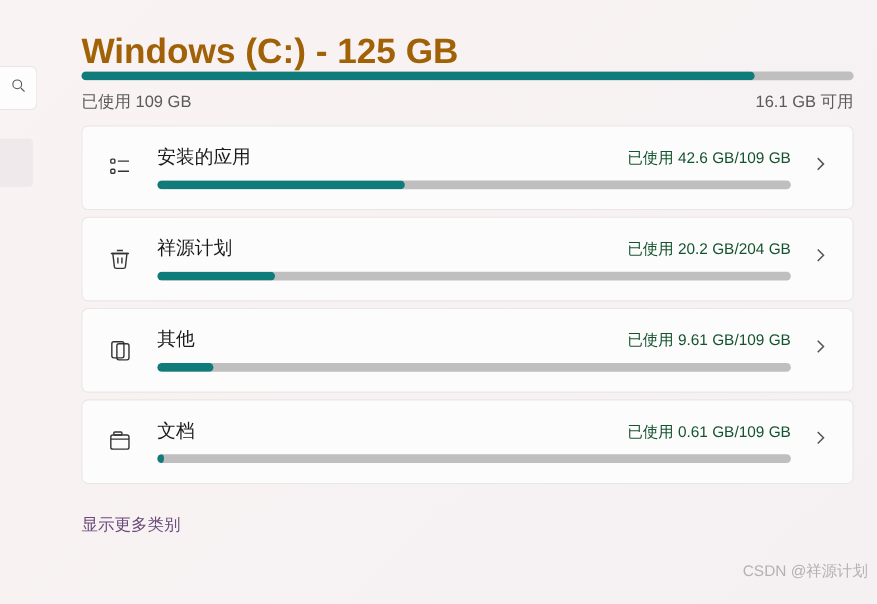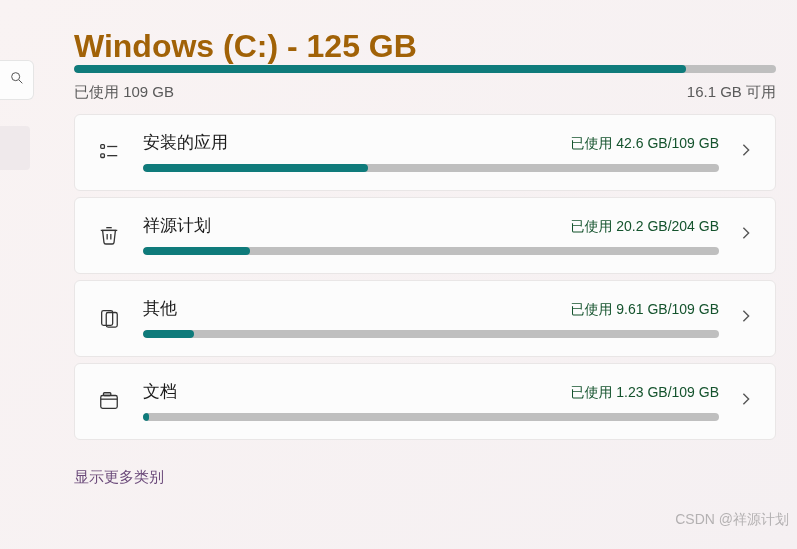--- a/index.html
+++ b/index.html
@@ -225,21 +225,21 @@
       <span class="card-icon">
         <svg viewBox="0 0 24 24">
             <rect x="3" y="6" width="18" height="14" rx="2"></rect>
             <path d="M3 10h18"></path>
             <rect x="6" y="3" width="8" height="3" rx="1"></rect>
           </svg>
       </span>
       <div class="card-body">
         <div class="card-head">
           <span class="card-title">文档</span>
-          <span class="card-usage">已使用 1.23 GB/109 GB</span>
+          <span class="card-usage">已使用 0.61 GB/109 GB</span>
         </div>
         <div class="card-bar">
           <div class="card-bar-fill" style="width:1.1%"></div>
         </div>
       </div>
       <span class="chevron">
         <svg viewBox="0 0 10 16">
             <polyline points="2,2 8,8 2,14"></polyline>
           </svg>
       </span>

